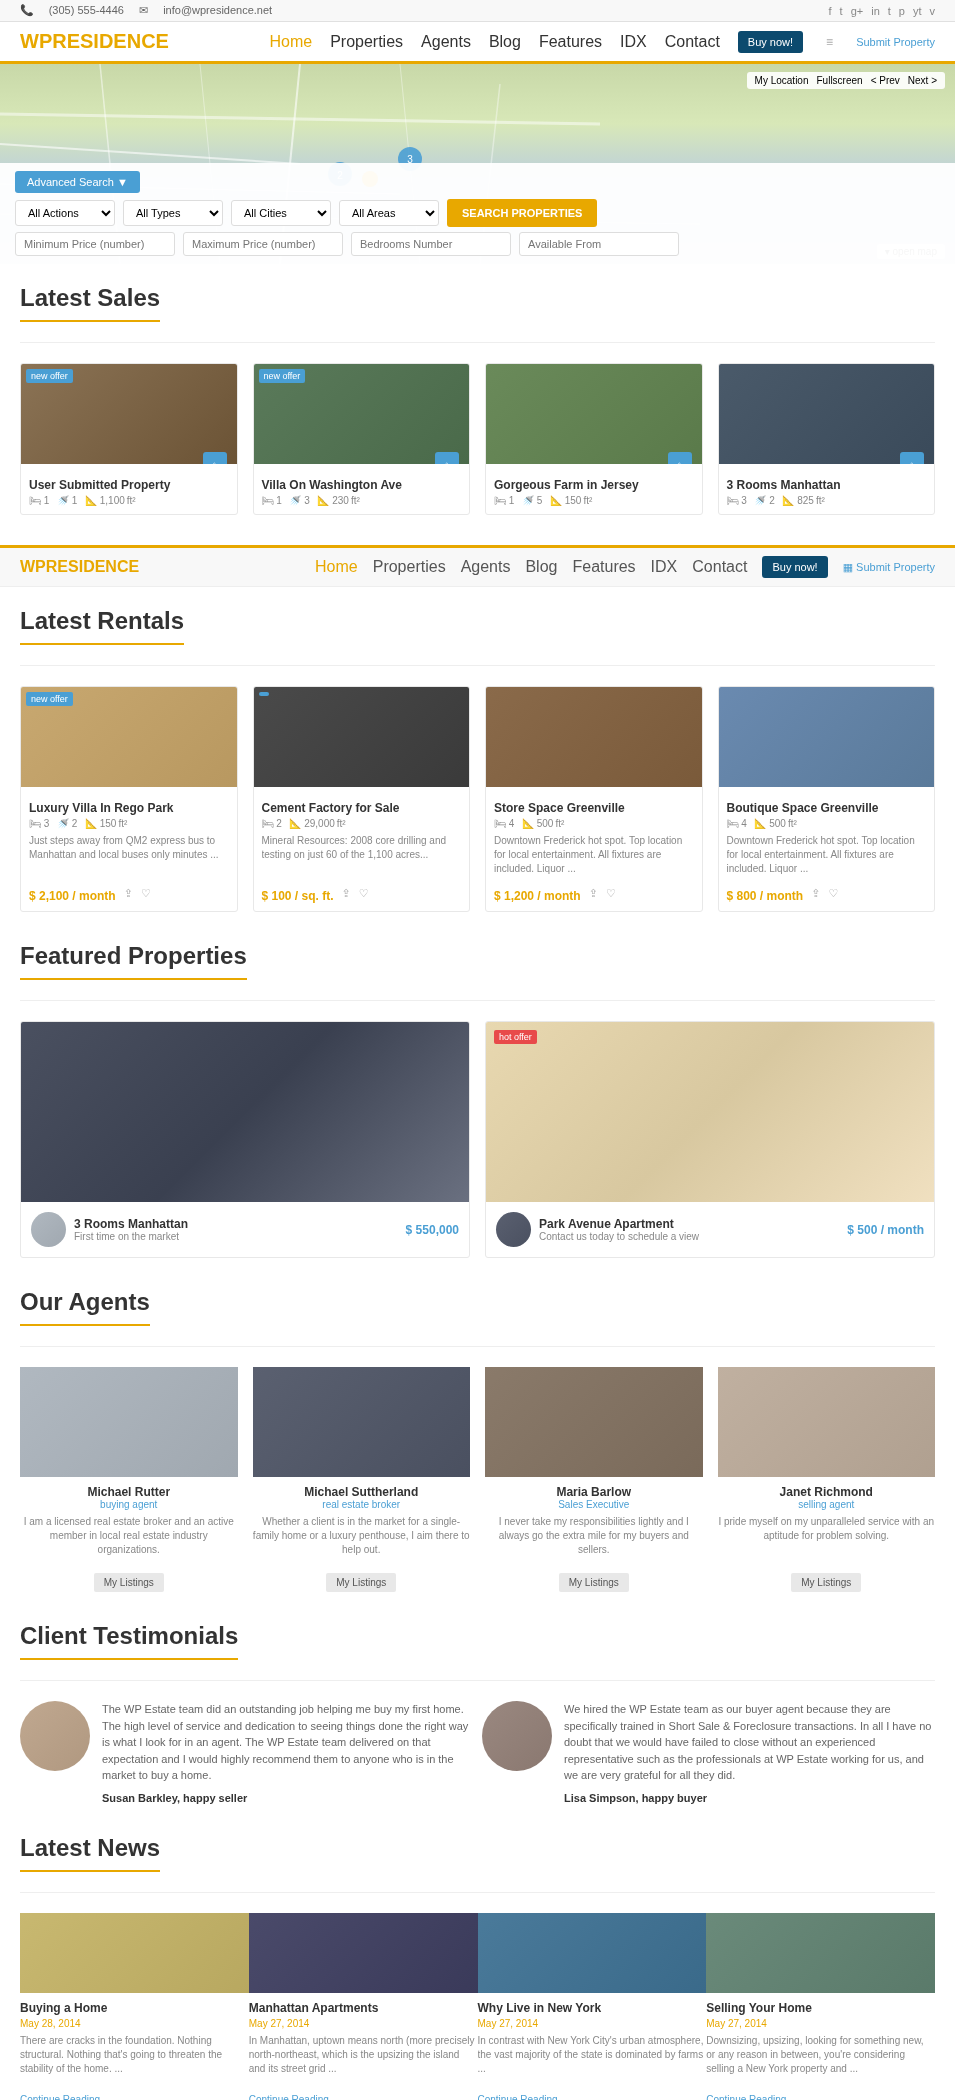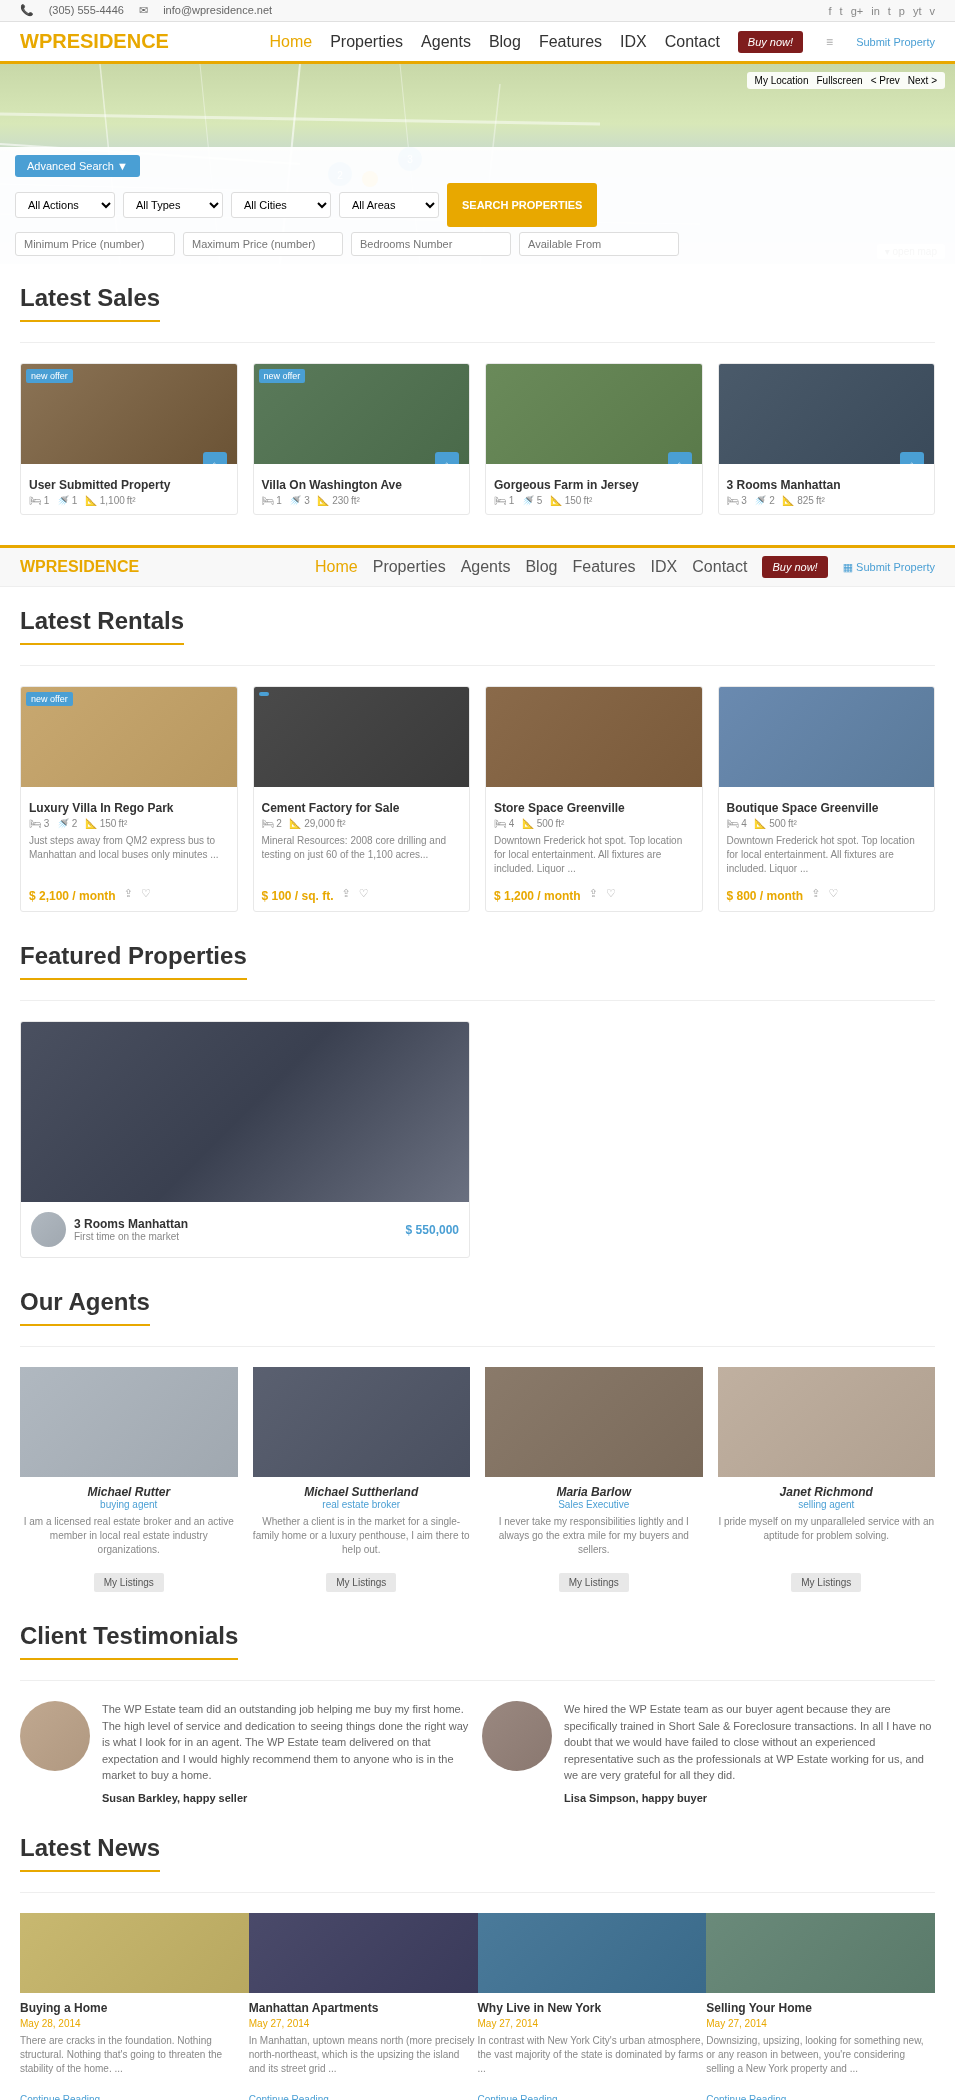--- a/index.html
+++ b/index.html
@@ -11,29 +11,29 @@
     .top-bar-social { display: flex; gap: 8px; }
     .top-bar-social span { color: #888; cursor: pointer; }
     
     
     .header { background: #fff; border-bottom: 3px solid #e8a800; padding: 8px 20px; display: flex; align-items: center; justify-content: space-between; }
     .logo { font-size: 20px; font-weight: bold; color: #333; }
     .logo span { color: #e8a800; }
     nav { display: flex; align-items: center; gap: 18px; }
     nav a { color: #333; text-decoration: none; font-size: 16px; font-weight: 500; }
     nav a.active { color: #e8a800; }
-    .buy-now-btn { background: #7f1d1d; color: #fff; padding: 5px 10px; border-radius: 3px; text-decoration: none; font-size: 11px; font-style: italic; }
+    .buy-now-btn { background: #0c4a6e; color: #fff; padding: 5px 10px; border-radius: 3px; text-decoration: none; font-size: 11px; }
     .submit-prop { color: #4a9fd4; font-size: 11px; text-decoration: none; }
     
     
     .map-area { background: #c8d8e8; height: 200px; position: relative; overflow: hidden; }
     .map-search-row { display: flex; gap: 8px; align-items: center; flex-wrap: wrap; }
     .map-select { padding: 5px 8px; border: 1px solid #ddd; border-radius: 3px; font-size: 11px; background: #fff; min-width: 100px; }
     .map-input { padding: 5px 8px; border: 1px solid #ddd; border-radius: 3px; font-size: 11px; min-width: 120px; }
-    .search-props-btn { background: #e8a800; color: #fff; padding: 16px 15px; border: none; border-radius: 3px; font-size: 11px; font-weight: bold; cursor: pointer; white-space: nowrap; }
+    .search-props-btn { background: #e8a800; color: #fff; padding: 8px 15px; border: none; border-radius: 3px; font-size: 11px; font-weight: bold; cursor: pointer; white-space: nowrap; }
     .advanced-search-btn { background: #4a9fd4; color: #fff; padding: 5px 12px; border: none; border-radius: 3px; font-size: 11px; cursor: pointer; }
     .map-nav { position: absolute; top: 8px; right: 10px; background: rgba(255,255,255,0.9); padding: 3px 8px; border-radius: 3px; font-size: 10px; display: flex; gap: 8px; }
     .open-map-btn { position: absolute; bottom: 5px; right: 10px; background: rgba(255,255,255,0.85); padding: 2px 8px; border-radius: 3px; font-size: 10px; color: #555; }
     
     
     .main-content { background: #fff; padding: 20px; }
     
     
     .section { margin-bottom: 30px; }
     .section-title { font-size: 24px; font-weight: bold; color: #333; margin-bottom: 15px; border-bottom: 2px solid #e8a800; padding-bottom: 8px; display: inline-block; }
@@ -66,21 +66,21 @@
     .agent-avatar { width: 35px; height: 35px; border-radius: 50%; background: #ccc; overflow: hidden; flex-shrink: 0; }
     .featured-info { flex: 1; }
     .featured-title { font-size: 12px; font-weight: bold; color: #333; }
     .featured-sub { font-size: 10px; color: #888; }
     .featured-price { color: #4a9fd4; font-weight: bold; font-size: 12px; text-align: right; }
     
     
     .agents-grid { display: grid; grid-template-columns: repeat(4, 1fr); gap: 15px; }
     .agent-card { text-align: center; }
     .agent-photo { width: 100%; height: 110px; background: #ccc; overflow: hidden; margin-bottom: 8px; }
-    .agent-name { font-size: 12px; font-weight: bold; color: #333; font-style: italic; }
+    .agent-name { font-size: 12px; font-weight: bold; color: #333; }
     .agent-role { font-size: 10px; color: #4a9fd4; margin-bottom: 5px; }
     .agent-desc { font-size: 10px; color: #888; line-height: 1.4; height: 50px; overflow: hidden; margin-bottom: 8px; }
     .my-listings-btn { background: #e8e8e8; color: #555; border: none; padding: 4px 10px; font-size: 10px; border-radius: 2px; cursor: pointer; }
     
     
     .testimonial-grid { display: grid; grid-template-columns: 1fr 1fr; gap: 9px; }
     .testimonial-card { display: flex; gap: 12px; }
     .test-photo { width: 70px; height: 70px; border-radius: 50%; background: #ccc; flex-shrink: 0; overflow: hidden; }
     .test-text { font-size: 11px; color: #666; line-height: 1.5; }
     .test-name { font-size: 11px; font-weight: bold; color: #333; margin-top: 8px; }
@@ -397,20 +397,33 @@
         <div class="featured-footer">
           <div class="agent-avatar img-agent1"></div>
           <div class="featured-info">
             <div class="featured-title">3 Rooms Manhattan</div>
             <div class="featured-sub">First time on the market</div>
           </div>
           <div class="featured-price">$ 550,000</div>
         </div>
       </div>
 
+      <div class="featured-card">
+        <div class="featured-img img-feat2" style="position:relative;">
+          <div style="position:absolute;top:8px;left:8px;background:#e84a4a;color:#fff;font-size:9px;padding:2px 5px;border-radius:2px;">hot offer</div>
+        </div>
+        <div class="featured-footer">
+          <div class="agent-avatar img-agent2"></div>
+          <div class="featured-info">
+            <div class="featured-title">Park Avenue Apartment</div>
+            <div class="featured-sub">Contact us today to schedule a view</div>
+          </div>
+          <div class="featured-price">$ 500 / month</div>
+        </div>
+      </div>
 
     </div>
   </div>
 
   <div class="section">
     <div class="section-title">Our Agents</div>
     <hr class="section-divider">
     <div class="agents-grid">
 
       <div class="agent-card">

